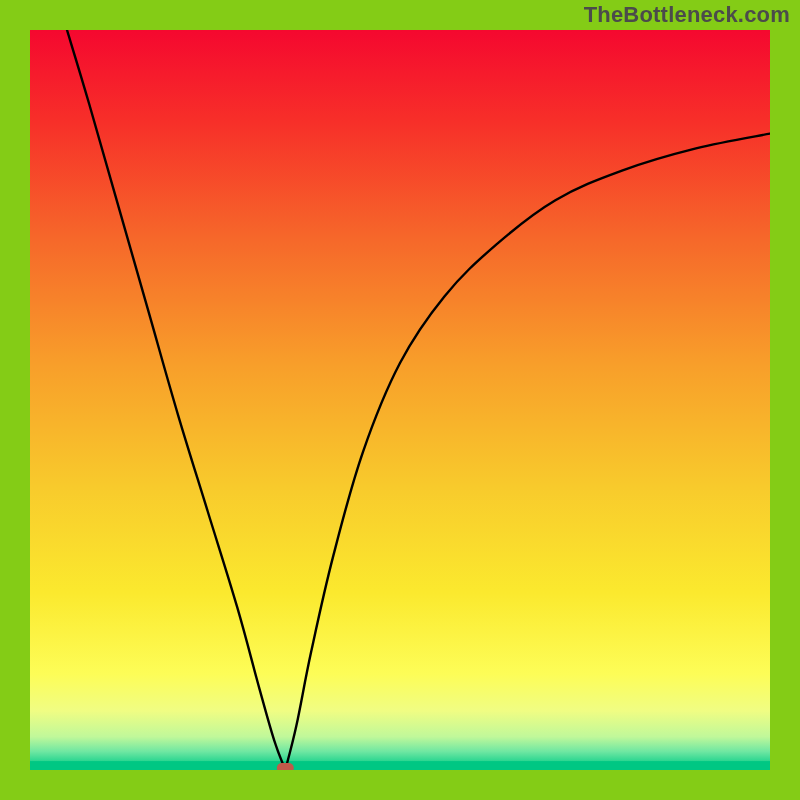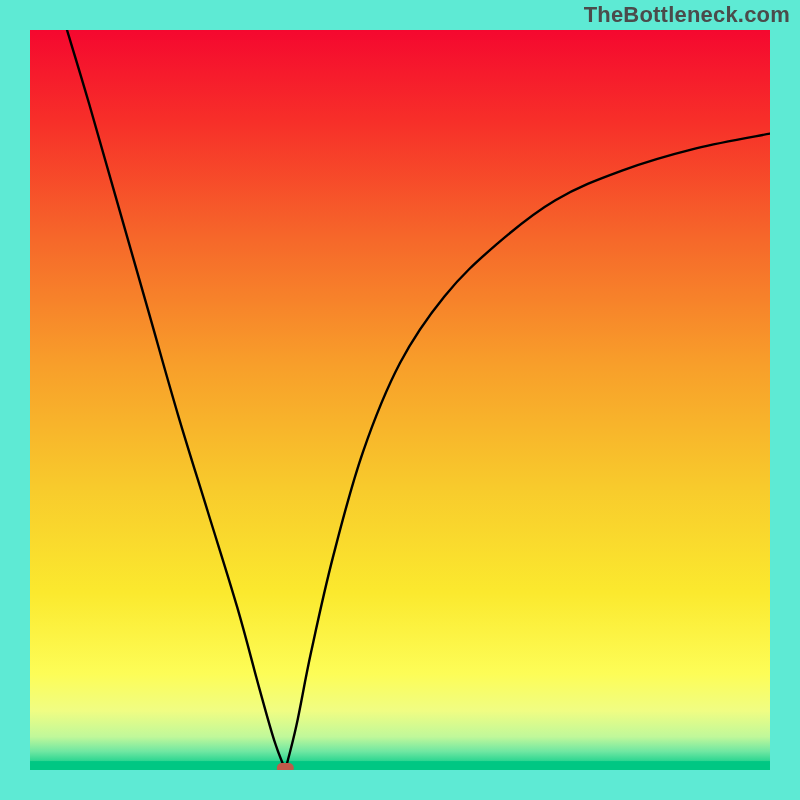--- a/index.html
+++ b/index.html
@@ -8,21 +8,21 @@
     width: 800px;
     height: 800px;
     background: #000;
     font-family: Arial, Helvetica, sans-serif;
     overflow: hidden;
   }
   .frame {
     position: relative;
     width: 800px;
     height: 800px;
-    background: #5eead4;
+    background: #84cc16;
   }
   .watermark {
     position: absolute;
     top: 2px;
     right: 10px;
     color: #4b4b4b;
     font-size: 22px;
     font-weight: 600;
     letter-spacing: 0.2px;
     z-index: 10;

